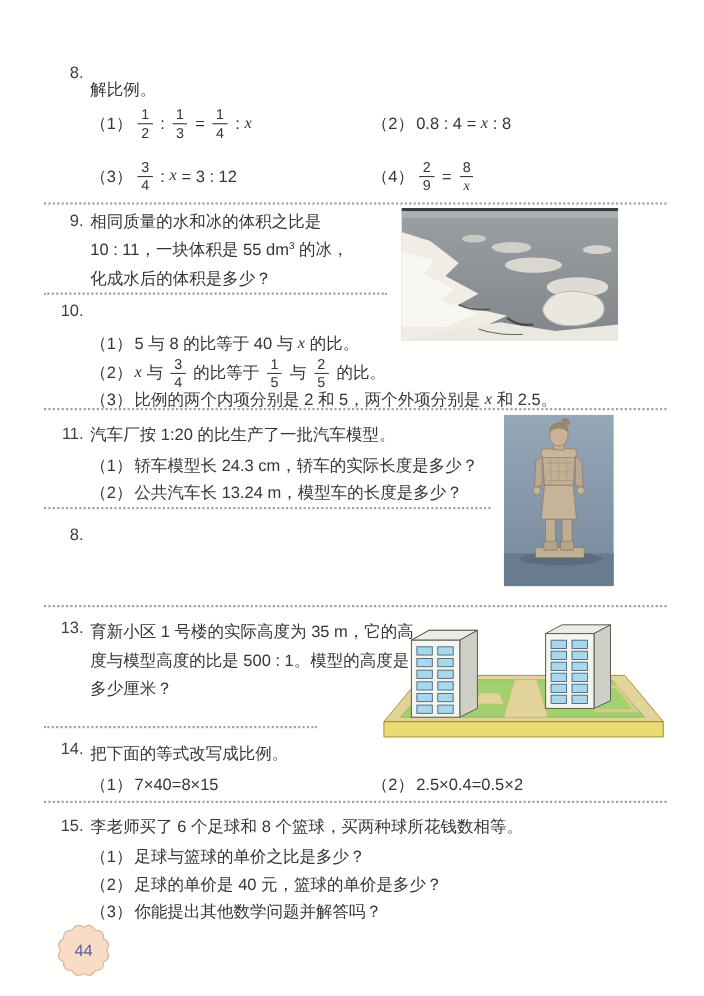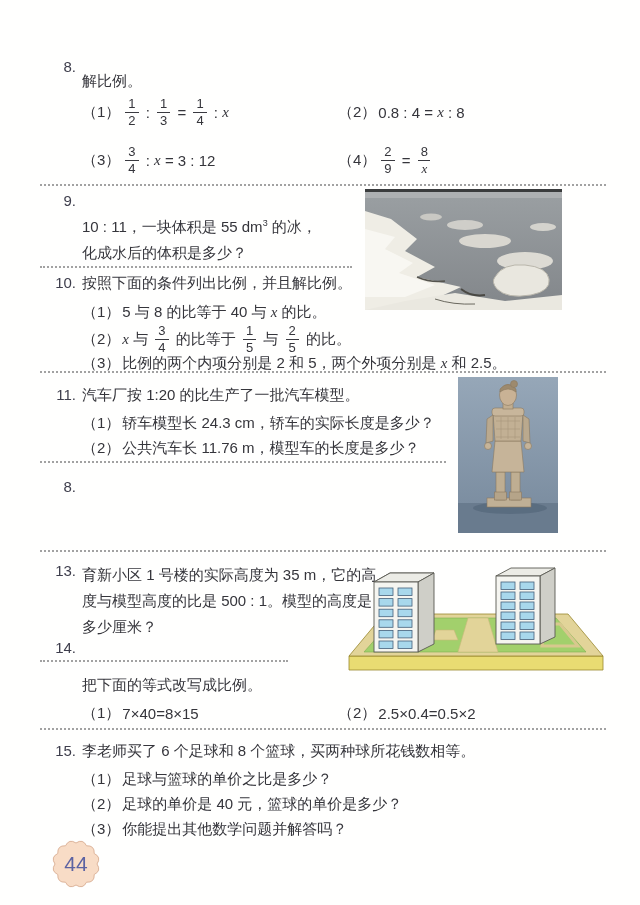--- a/index.html
+++ b/index.html
@@ -20,21 +20,21 @@
         font-size:13px;margin:0 3px;vertical-align:middle;}
   .frac .fnum{padding:0 3px 1px;}
   .frac .fden{padding:1px 3px 0;border-top:1.3px solid #3a3a40;}
   .sep{position:absolute;border-top:2px dotted #a2a2a2;height:0;}
   .wrapblock{position:absolute;left:82px;line-height:25.5px;}
   sup.cube{font-size:9px;vertical-align:super;}
   .figure{position:absolute;}
   .figure svg{display:block;}
   .badge{position:absolute;left:50px;top:838px;width:52px;height:52px;}
   .badge .bnum{position:absolute;left:0;top:0;width:52px;height:52px;display:flex;
-        align-items:center;justify-content:center;color:#5c63a2;font-size:21px;}
+        align-items:center;justify-content:center;color:#5c63a2;font-size:15px;}
 </style>
 </head>
 <body>
 
 <div class="page">
 
   <span class="pnum" style="top:58px">8.</span>
   <span class="ptitle" style="top:72px">解比例。</span>
 
   <div class="eqrow" style="left:82px;top:88px;height:48px">
@@ -84,20 +84,21 @@
     <span class="tok"> = </span>
     <span class="frac">
         <span class="fnum">8</span>
         <span class="fden x-var">x</span>
       </span>
   </div>
 
   <div class="sep" style="top:184px;left:40px;width:566px"></div>
 
   <span class="pnum" style="top:192px">9.</span>
+  <span class="tline" style="top:192px">相同质量的水和冰的体积之比是</span>
   <span class="tline" style="top:218px"><span class="tok">10 : 11，一块体积是 55 dm</span><sup class="cube">3</sup><span class="tok"> 的冰，</span></span>
   <span class="tline" style="top:244px">化成水后的体积是多少？</span>
 
   <div class="figure" style="left:365px;top:189px;width:197px;height:121px">
     <svg width="197" height="121" viewBox="0 0 197 121">
       <defs>
         <linearGradient id="wg" x1="0" y1="0" x2="0" y2="1">
           <stop offset="0" stop-color="#9ba0a3"></stop>
             <stop offset="1" stop-color="#82868a"></stop>
         </linearGradient>
@@ -116,21 +117,20 @@
       <path d="M40,112 L90,104 L140,112 L197,106 L197,121 L0,121 Z" fill="#eae8e0"></path>
       <path d="M52,88 q14,6 28,4" stroke="#55544e" stroke-width="1.5" fill="none"></path>
       <path d="M96,100 q10,8 24,6" stroke="#4a4944" stroke-width="2" fill="none"></path>
       <path d="M70,110 q18,6 40,5" stroke="#6a685f" stroke-width="1" fill="none"></path>
     </svg>
   </div>
 
   <div class="sep" style="top:266px;left:40px;width:312px"></div>
 
   <span class="pnum" style="top:274px">10.</span>
-  <span class="ptitle" style="top:274px">按照下面的条件列出比例，并且解比例。</span>
 
   <div class="eqrow" style="left:82px;top:301px;height:22px">
     <span class="lbl">（1）</span>
     <span class="tok">5 与 8 的比等于 40 与 </span>
     <span class="tok x-var">x</span>
     <span class="tok"> 的比。</span>
   </div>
 
   <div class="eqrow" style="left:82px;top:320px;height:38px">
     <span class="lbl">（2）</span>
@@ -163,21 +163,21 @@
   <div class="sep" style="top:371px;left:40px;width:566px"></div>
 
   <span class="pnum" style="top:386px">11.</span>
   <span class="ptitle" style="top:386px">汽车厂按 1:20 的比生产了一批汽车模型。</span>
   <div class="eqrow" style="left:82px;top:412px;height:22px">
     <span class="lbl">（1）</span>
     <span class="tok">轿车模型长 24.3 cm，轿车的实际长度是多少？</span>
   </div>
   <div class="eqrow" style="left:82px;top:437px;height:22px">
     <span class="lbl">（2）</span>
-    <span class="tok">公共汽车长 11.76 m，模型车的长度是多少？</span>
+    <span class="tok">公共汽车长 13.24 m，模型车的长度是多少？</span>
   </div>
 
   <div class="sep" style="top:461px;left:40px;width:406px"></div>
 
   <div class="figure" style="left:458px;top:377px;width:100px;height:156px">
     <svg width="100" height="156" viewBox="0 0 100 156">
       <defs>
         <linearGradient id="tg" x1="0" y1="0" x2="0" y2="1">
           <stop offset="0" stop-color="#96a7b8"></stop>
             <stop offset="0.85" stop-color="#7b8da0"></stop>
@@ -272,21 +272,21 @@
         <rect x="155" y="70" width="14" height="7.5"></rect>
           <rect x="174" y="70" width="14" height="7.5"></rect>
         <rect x="155" y="80" width="14" height="7.5"></rect>
           <rect x="174" y="80" width="14" height="7.5"></rect>
       </g>
     </svg>
   </div>
 
   <div class="sep" style="top:660px;left:40px;width:248px"></div>
 
-  <span class="pnum" style="top:639px">14.</span>
+  <span class="pnum" style="top:672px">14.</span>
   <span class="ptitle" style="top:676px">把下面的等式改写成比例。</span>
   <div class="eqrow" style="left:82px;top:702px;height:22px">
     <span class="lbl">（1）</span>
     <span class="tok">7×40=8×15</span>
   </div>
   <div class="eqrow" style="left:338px;top:702px;height:22px">
     <span class="lbl">（2）</span>
     <span class="tok">2.5×0.4=0.5×2</span>
   </div>
 

